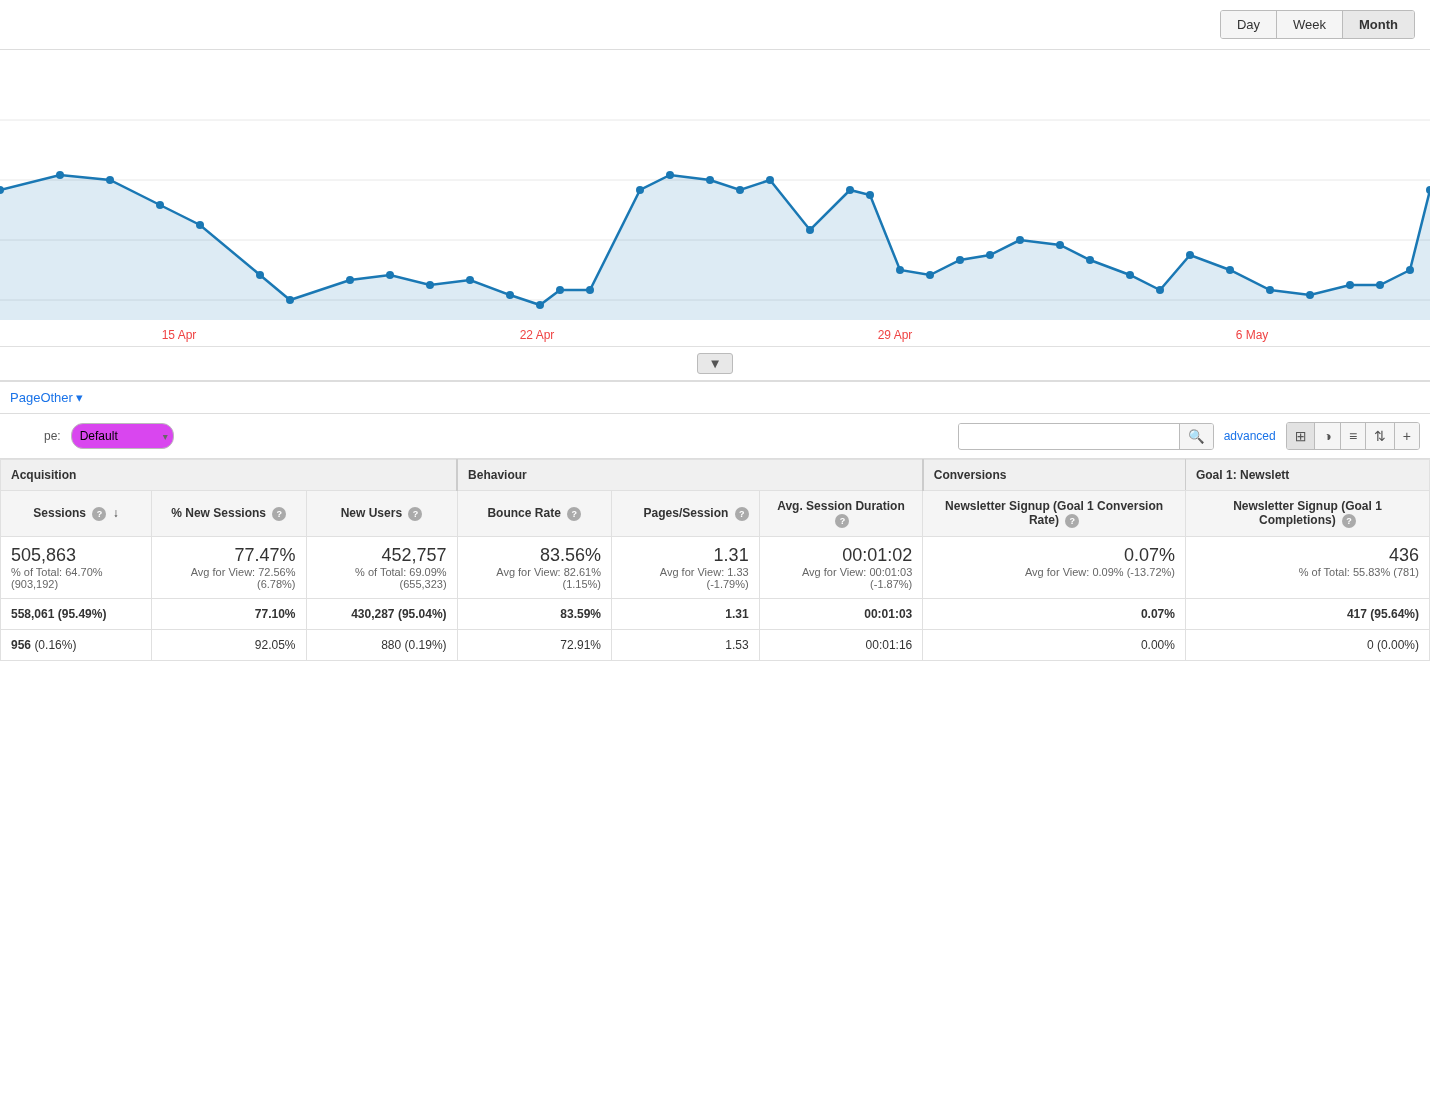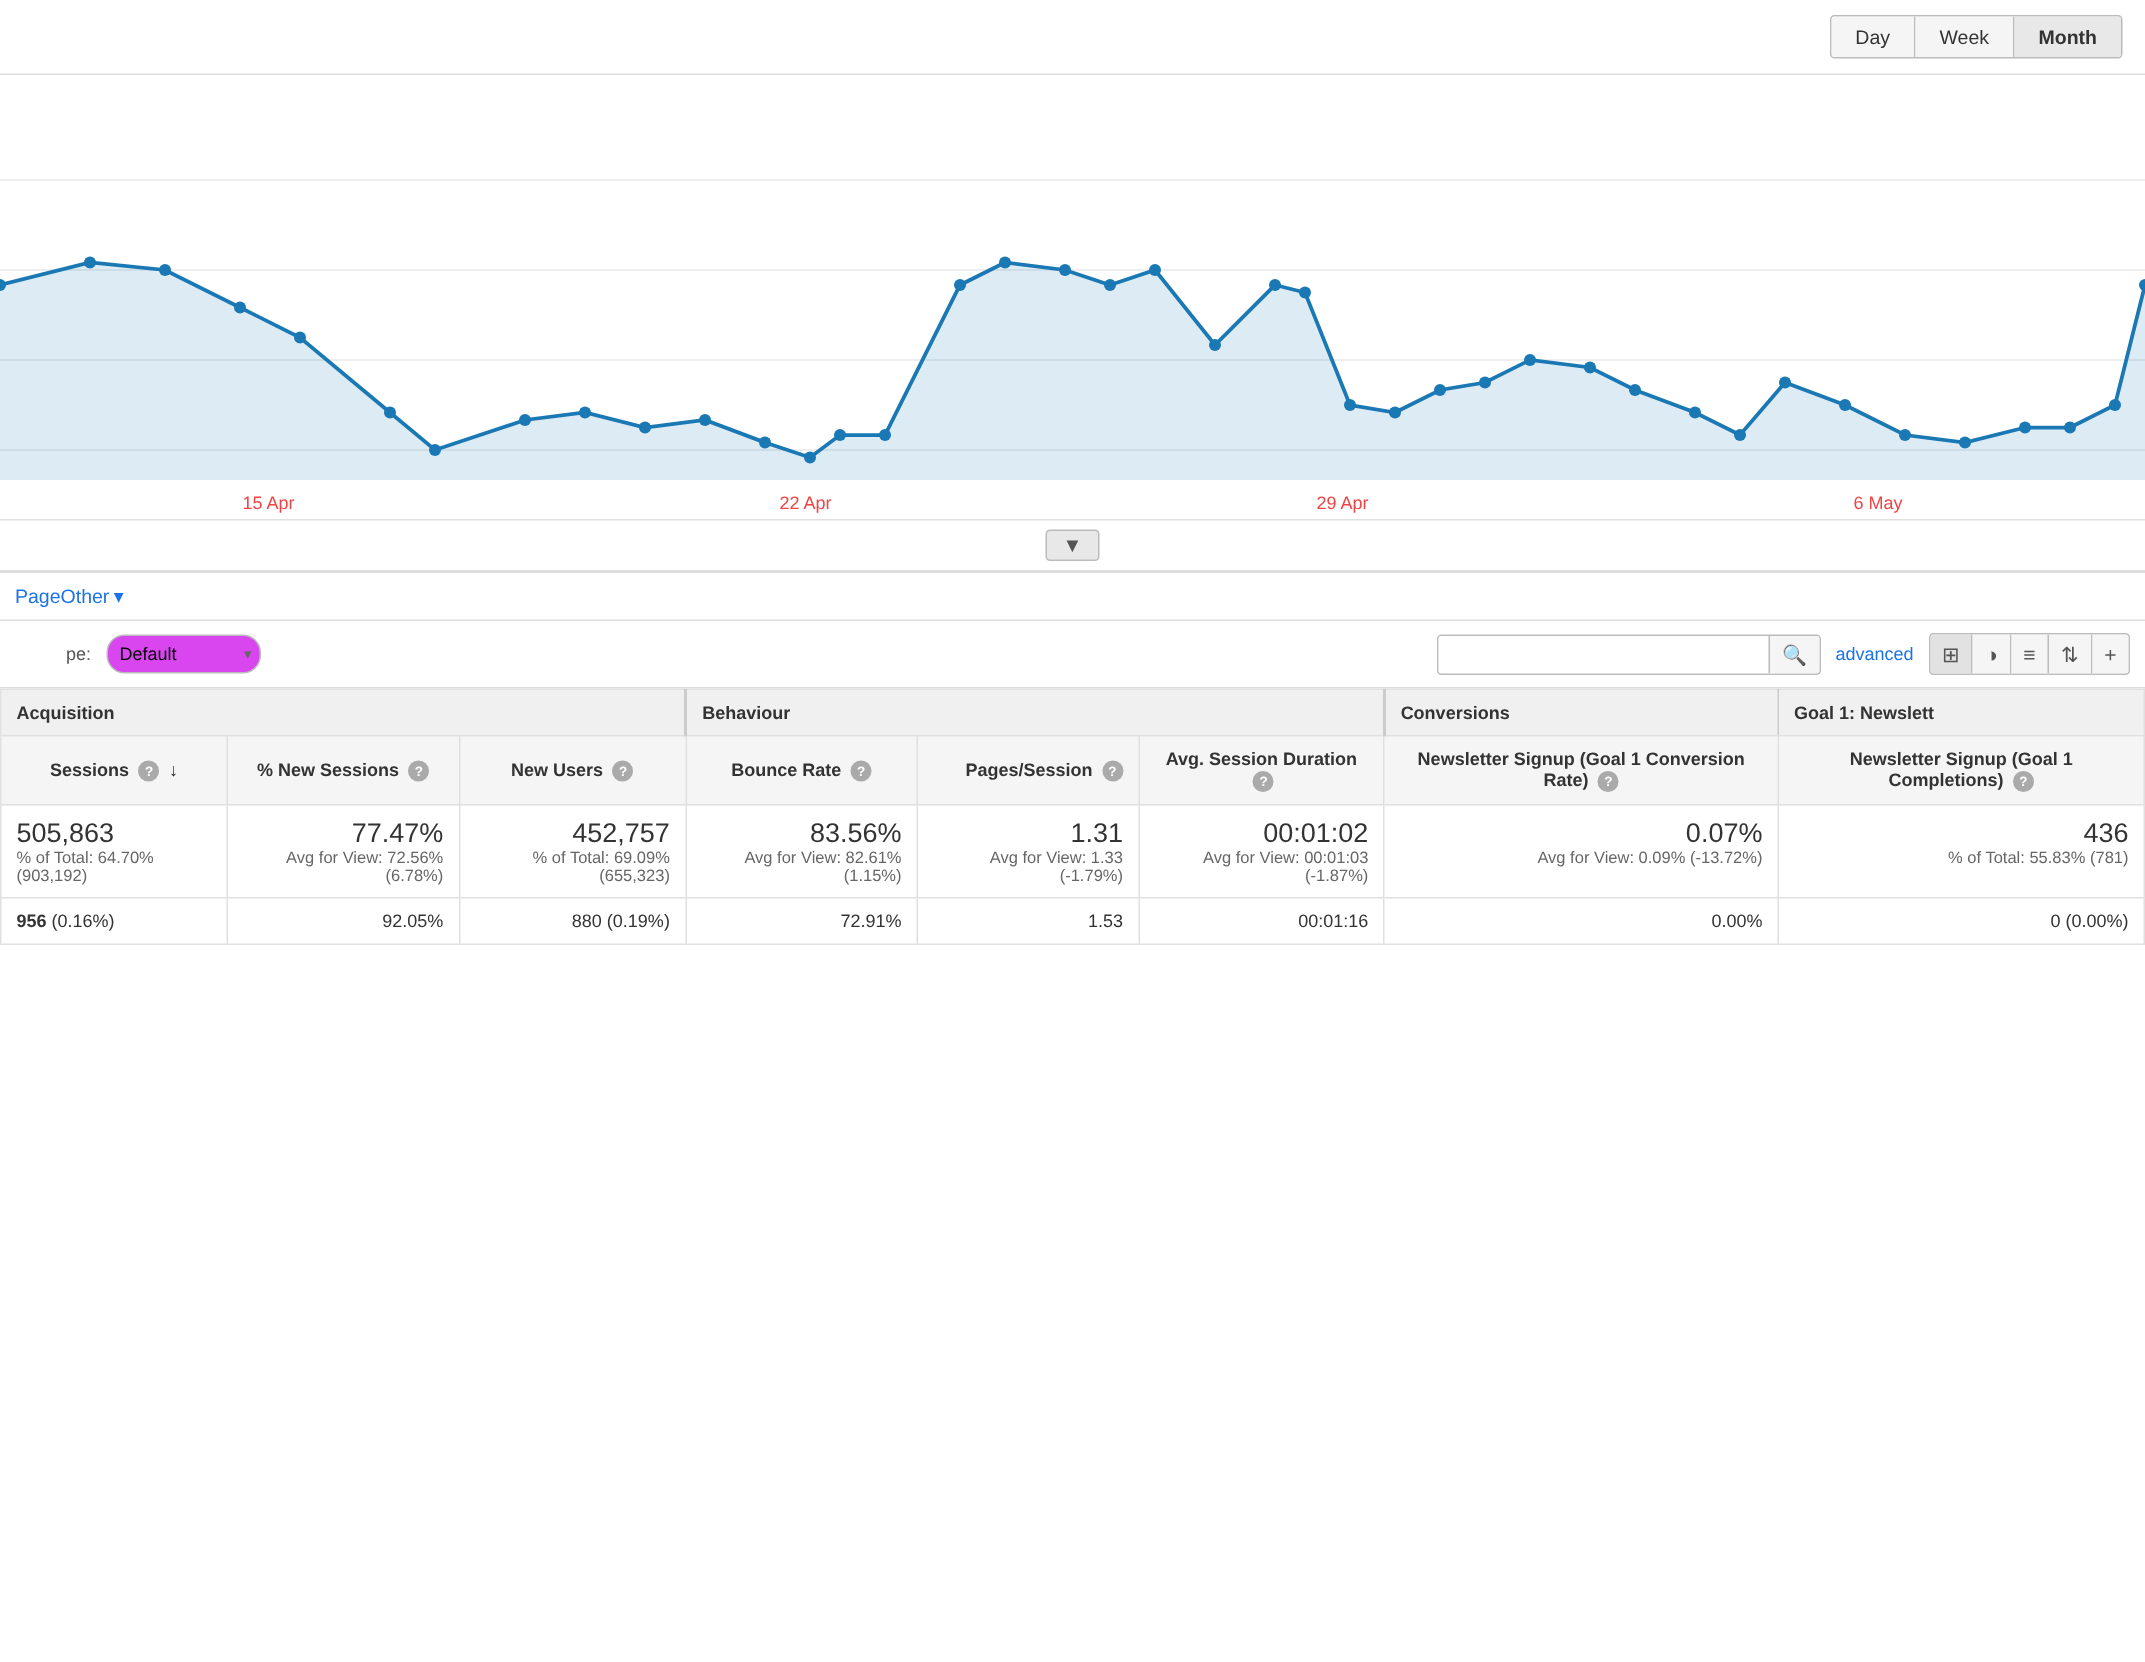--- a/index.html
+++ b/index.html
@@ -416,20 +416,39 @@
       <td>
         <div class="main-value">0.07%</div>
         <div class="sub-value">Avg for View: 0.09% (-13.72%)</div>
       </td>
       <td>
         <div class="main-value">436</div>
         <div class="sub-value">% of Total: 55.83% (781)</div>
       </td>
     </tr>
 
+    <tr class="row-total">
+      <td>
+        <strong>558,061</strong>
+        <span>(95.49%)</span>
+      </td>
+      <td>77.10%</td>
+      <td>
+        <span>430,287</span>
+        <span>(95.04%)</span>
+      </td>
+      <td>83.59%</td>
+      <td>1.31</td>
+      <td>00:01:03</td>
+      <td>0.07%</td>
+      <td>
+        <span>417</span>
+        <span>(95.64%)</span>
+      </td>
+    </tr>
 
     <tr class="row-data">
       <td>
         <strong>956</strong>
         <span>(0.16%)</span>
       </td>
       <td>92.05%</td>
       <td>
         <span>880</span>
         <span>(0.19%)</span>

